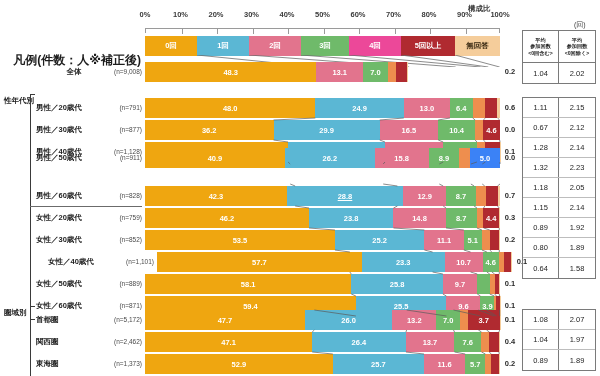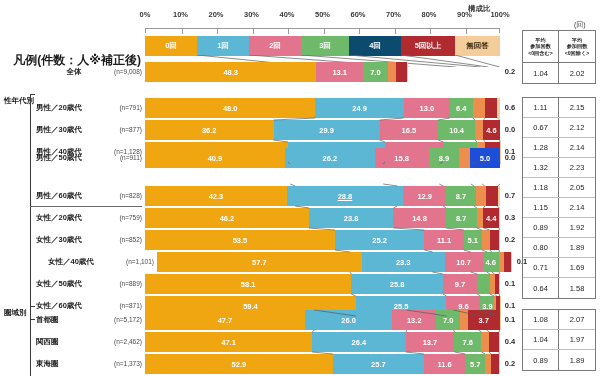--- a/index.html
+++ b/index.html
@@ -259,21 +259,21 @@
       </div>
       <div class="legend-cell" style="width: 52px; background: rgb(91, 183, 212);">
         <span>1回</span>
       </div>
       <div class="legend-cell" style="width: 52px; background: rgb(226, 116, 141);">
         <span>2回</span>
       </div>
       <div class="legend-cell" style="width: 48px; background: rgb(111, 186, 106);">
         <span>3回</span>
       </div>
-      <div class="legend-cell" style="width: 52px; background: #0c4a6e;">
+      <div class="legend-cell" style="width: 52px; background: #ec4899;">
         <span>4回</span>
       </div>
       <div class="legend-cell" style="width: 54px; background: rgb(176, 42, 48);">
         <span>5回以上</span>
       </div>
       <div class="legend-cell dark-text" style="width: 45px; background: rgb(245, 205, 155);">
         <span>無回答</span>
       </div>
     </div>
   <svg id="funnel" viewBox="0 0 360 12">
@@ -350,21 +350,21 @@
       </div>
       <div class="rowline" style="top: 148px;">
         <div class="row-name">男性／50歳代</div>
         <div class="row-n">(n=911)</div>
         <div class="bar">
           <div class="seg" style="width: 145.195px; background: rgb(239, 166, 16);">40.9</div>
           <div class="seg" style="width: 93.01px; background: rgb(91, 183, 212);">26.2</div>
           <div class="seg" style="width: 56.09px; background: rgb(226, 116, 141);">15.8</div>
           <div class="seg" style="width: 31.595px; background: rgb(111, 186, 106);">8.9</div>
           <div class="seg hide-label" style="width: 11.36px; background: rgb(238, 142, 78);">3.2</div>
-          <div class="seg" style="width: 31px; background: #1d4ed8;">5.0</div>
+          <div class="seg" style="width: 31px; background: #3b82f6;">5.0</div>
           <div class="seg hide-label" style="width: 0px; background: rgb(245, 205, 155);"></div>
         </div>
         <div class="outside-val">0.0</div>
       </div>
       <div class="rowline" style="top: 186px;">
         <div class="row-name">男性／60歳代</div>
         <div class="row-n">(n=828)</div>
         <div class="bar">
           <div class="seg" style="width: 150.165px; background: rgb(239, 166, 16);">42.3</div>
           <div class="seg" style="width: 123px; background: rgb(91, 183, 212); text-decoration: underline;">28.8</div>
@@ -534,24 +534,20 @@
           <div>1.15</div>
           <div>2.14</div>
         </div>
         <div class="rt-row">
           <div>0.89</div>
           <div>1.92</div>
         </div>
         <div class="rt-row">
           <div>0.80</div>
           <div>1.89</div>
-        </div>
-        <div class="rt-row">
-          <div>0.71</div>
-          <div>1.69</div>
         </div>
         <div class="rt-row">
           <div>0.64</div>
           <div>1.58</div>
         </div>
       </div>
       <div class="rtable" style="top: 309px;">
         <div class="rt-row">
           <div>1.08</div>
           <div>2.07</div>

